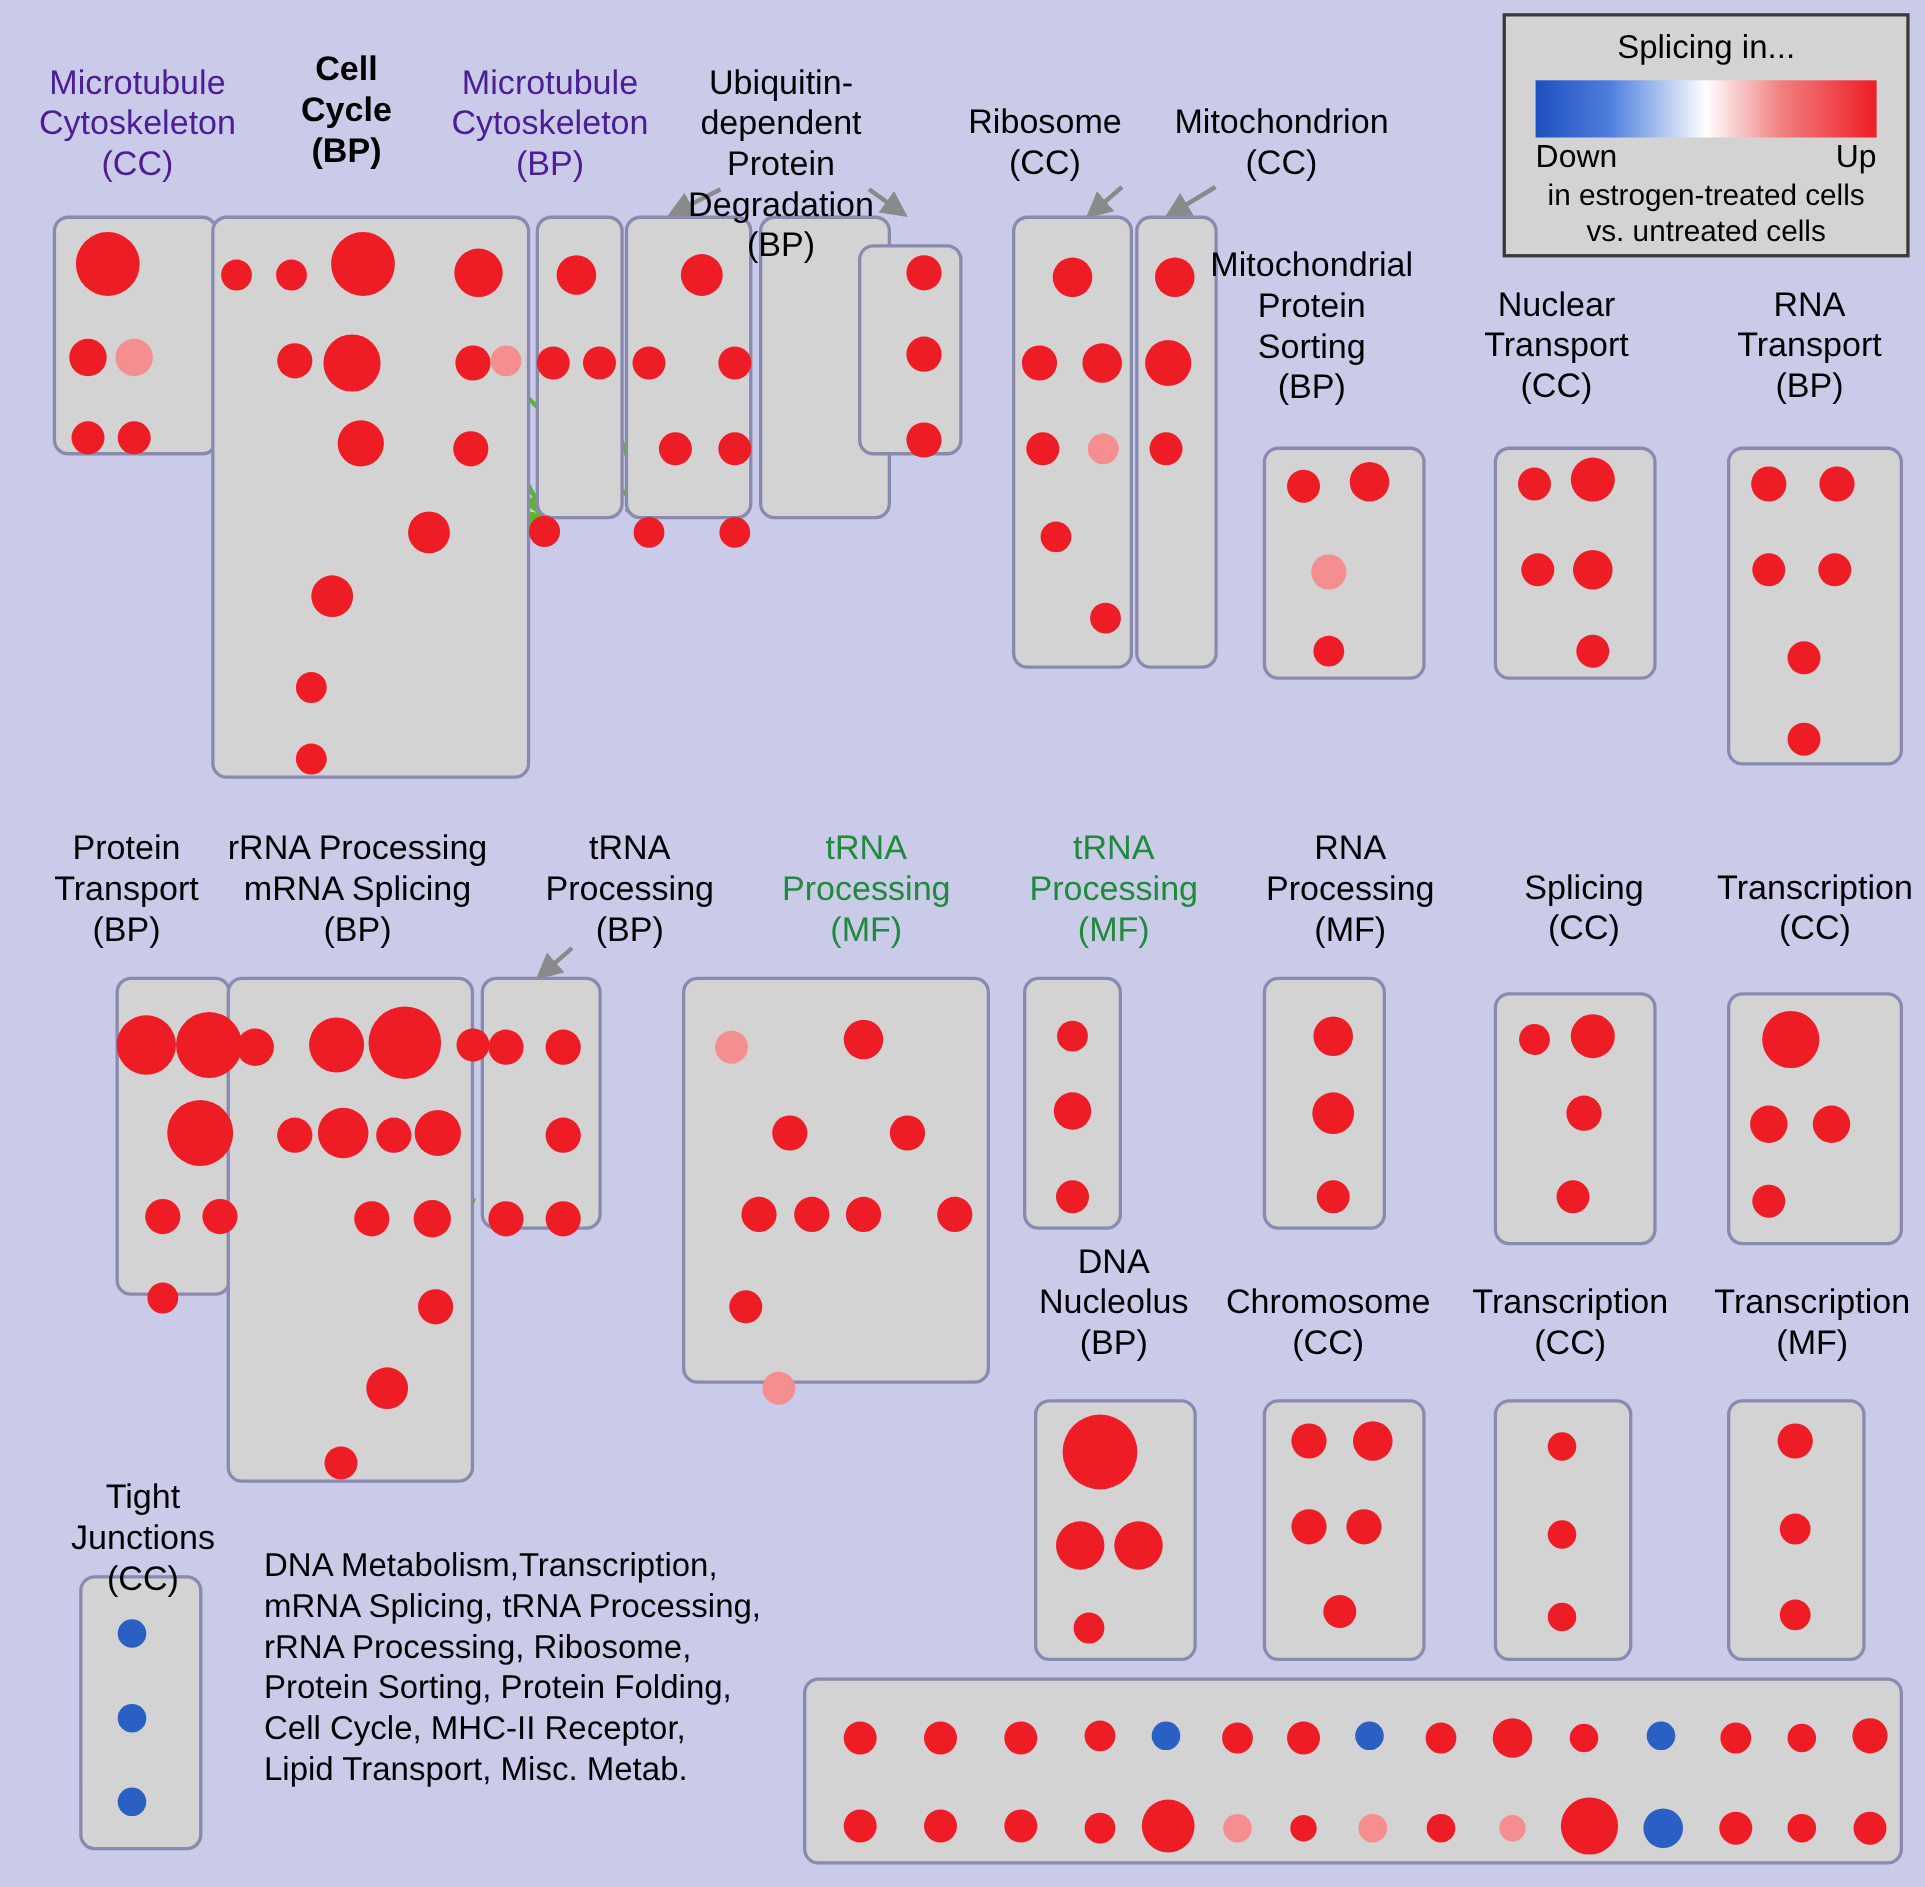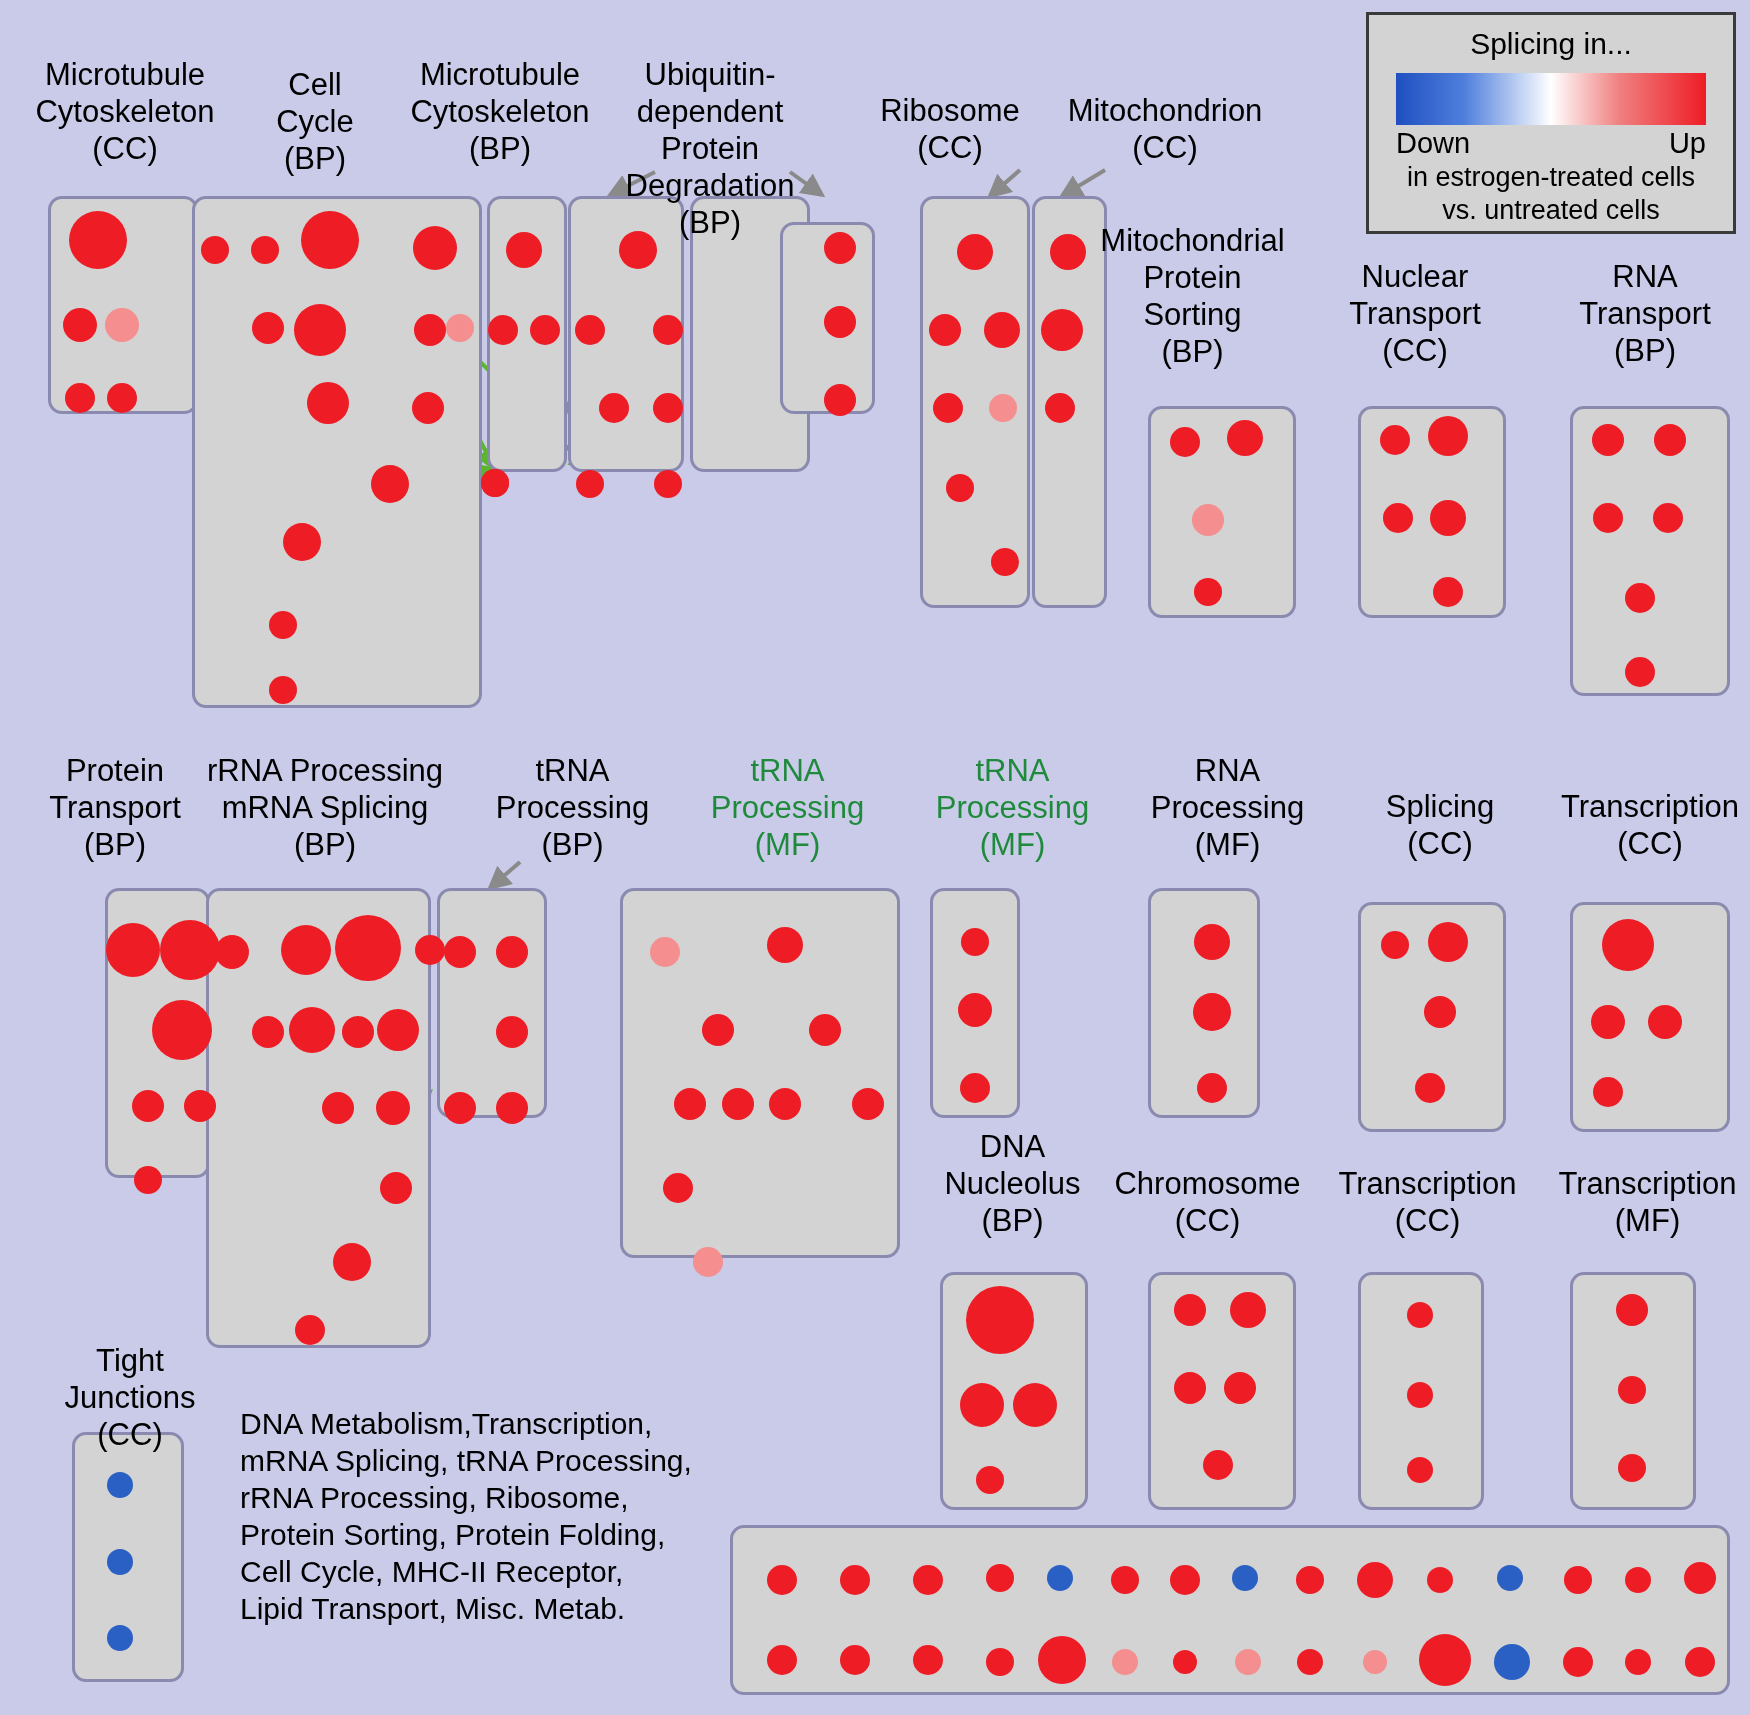--- a/index.html
+++ b/index.html
@@ -19,21 +19,21 @@
     box-sizing:border-box;
   }
   .label{
     position:absolute;
     color:#000;
     font-size:31px;
     line-height:37px;
     text-align:center;
     white-space:pre;
   }
-  .label.blue{color:#000000;}
+  .label.blue{color:#4c1d95;}
   .label.green{color:#1f8a3c;}
   .node{
     position:absolute;
     border-radius:50%;
     box-sizing:border-box;
   }
   svg.edges{position:absolute;left:0;top:0;width:1750px;height:1715px;pointer-events:none;}
   .legend{
     position:absolute;
     right:14px;top:12px;
@@ -385,21 +385,21 @@
       <div class="node" style="left: 1563px; top: 1647px; width: 30px; height: 30px; background: rgb(238, 28, 37);"></div>
       <div class="node" style="left: 1625px; top: 1567px; width: 26px; height: 26px; background: rgb(238, 28, 37);"></div>
       <div class="node" style="left: 1625px; top: 1649px; width: 26px; height: 26px; background: rgb(238, 28, 37);"></div>
       <div class="node" style="left: 1684px; top: 1562px; width: 32px; height: 32px; background: rgb(238, 28, 37);"></div>
       <div class="node" style="left: 1685px; top: 1647px; width: 30px; height: 30px; background: rgb(238, 28, 37);"></div>
     </div>
   <div id="label-layer">
       <div class="label blue" style="left: 20px; top: 56px; width: 210px;">Microtubule
 Cytoskeleton
 (CC)</div>
-      <div class="label" style="left: 245px; top: 66px; width: 140px;">Cell
+      <div class="label" style="left: 245px; top: 44px; width: 140px; font-weight: bold;">Cell
 Cycle
 (BP)</div>
       <div class="label blue" style="left: 395px; top: 56px; width: 210px;">Microtubule
 Cytoskeleton
 (BP)</div>
       <div class="label" style="left: 615px; top: 56px; width: 190px;">Ubiquitin-
 dependent
 Protein
 Degradation
 (BP)</div>

